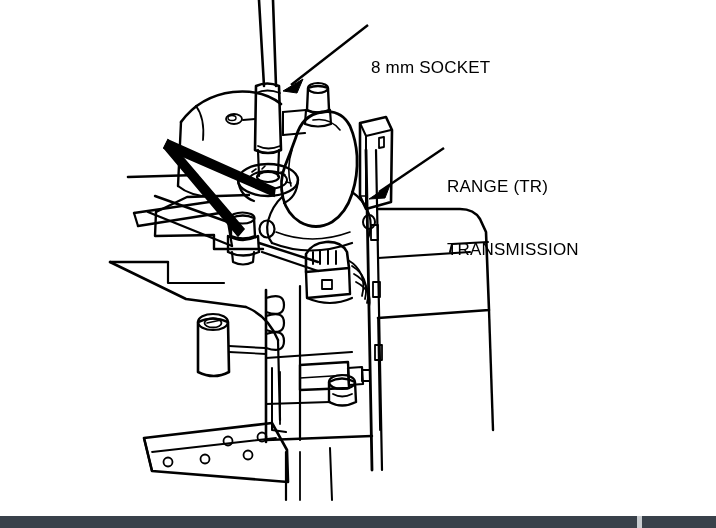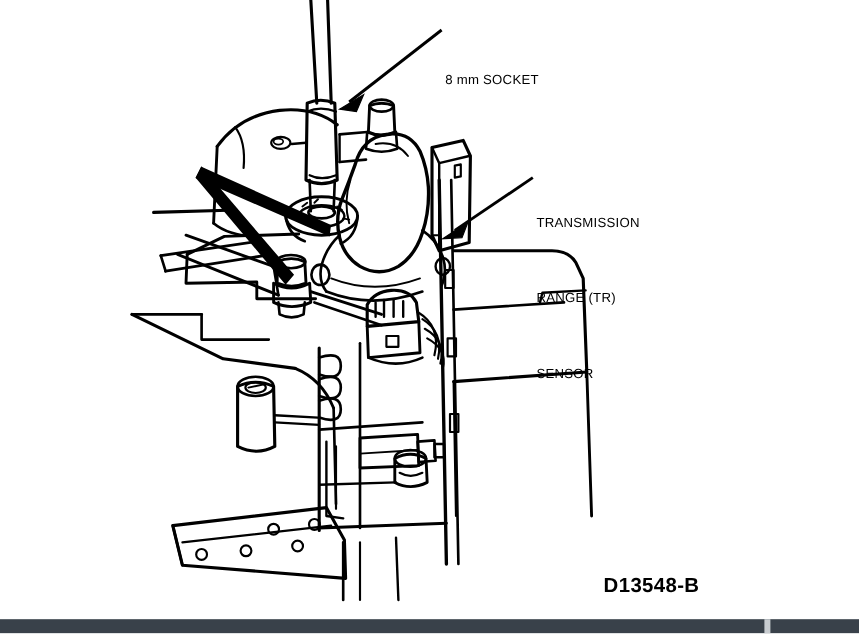--- a/index.html
+++ b/index.html
@@ -22,21 +22,21 @@
     position: absolute;
     left: 0;
     top: 0;
     width: 716px;
     height: 528px;
   }
   .callout-label {
     position: absolute;
     color: #000000;
     font-family: "Liberation Sans", sans-serif;
-    font-size: 11px;
+    font-size: 17px;
     font-weight: 400;
     line-height: 21px;
     letter-spacing: 0.2px;
     white-space: pre;
   }
   #label-retaining-bolts {
     left: 103px;
     top: 48px;
   }
   #label-socket {
@@ -291,23 +291,21 @@
     </g>
 
   </svg>
 
 
   <div class="callout-label" id="label-socket">
     <div>8 mm SOCKET</div>
   </div>
 
   <div class="callout-label" id="label-tr-sensor">
+    <div>RANGE (TR)</div>
     <div>TRANSMISSION</div>
-    <div>RANGE (TR)</div>
-    <div>SENSOR</div>
   </div>
 
-  <div id="figure-id">D13548-B</div>
 
   <div id="bottom-bar"></div>
   <div id="bottom-bar-notch"></div>
 
 </div>
 
 </body></html>

